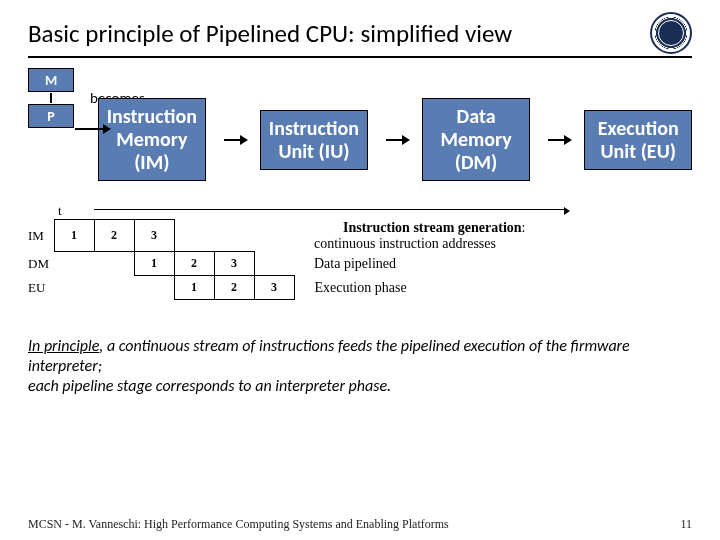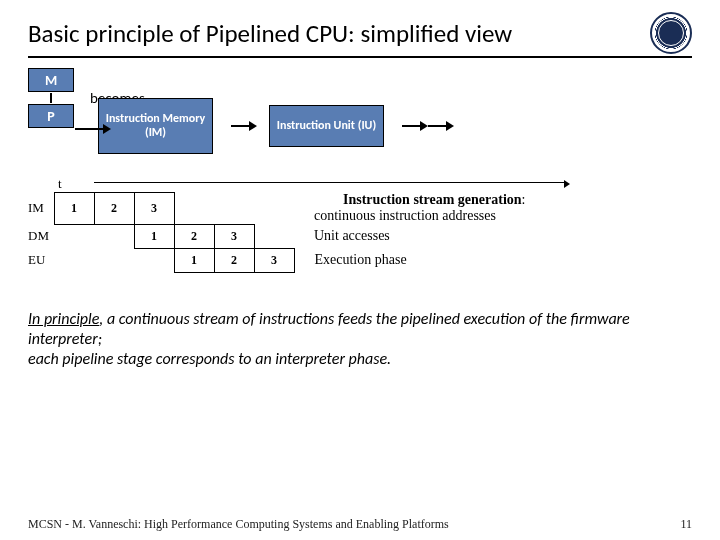--- a/index.html
+++ b/index.html
@@ -62,26 +62,26 @@
   
   .stages {
     display: flex;
     gap: 30px;
     margin-left: 70px;
     margin-top: -30px;
     align-items: center;
   }
   .stage-box {
     width: 115px;
-    padding: 13px 4px;
+    padding: 6px 4px;
     background: #597db3;
     border: 1.5px solid #000;
     color: #fff;
     font-weight: 700;
-    font-size: 12px;
+    font-size: 20px;
     text-align: center;
     line-height: 1.15;
   }
   .arrow {
     position: relative;
     width: 20px; height: 2px;
     background: #000;
   }
   .arrow::after {
     content: "";
@@ -192,21 +192,23 @@
     <div class="becomes-text">becomes</div>
   </div>
 
   <div class="p-to-im"></div>
 
   <div class="stages">
     <div class="stage-box">Instruction Memory (IM)</div>
     <div class="arrow"></div>
     <div class="stage-box">Instruction Unit (IU)</div>
     <div class="arrow"></div>
+    <div class="stage-box">Data Memory (DM)</div>
     <div class="arrow"></div>
+    <div class="stage-box">Execution Unit (EU)</div>
   </div>
 </div>
 
 <div class="timing">
 <table>
   <tbody>
         <tr class="t-arrow-row">
     <td></td>
     <td class="t-label">t</td>
     <td colspan="6" class="t-arrow">
@@ -230,21 +232,21 @@
 
 
   <tr>
     <td class="row-label">DM</td>
     <td class="cell"></td>
           <td class="cell"></td>
     <td class="cell box-cell">1</td>
     <td class="cell box-cell">2</td>
     <td class="cell box-cell">3</td>
     <td class="cell"></td>
-    <td class="desc">Unit accesses</td>
+    <td class="desc">Data pipelined</td>
   </tr>
 
   <tr>
     <td class="row-label">EU</td>
     <td class="cell"></td>
           <td class="cell"></td>
           <td class="cell"></td>
     <td class="cell box-cell">1</td>
     <td class="cell box-cell">2</td>
     <td class="cell box-cell">3</td>

